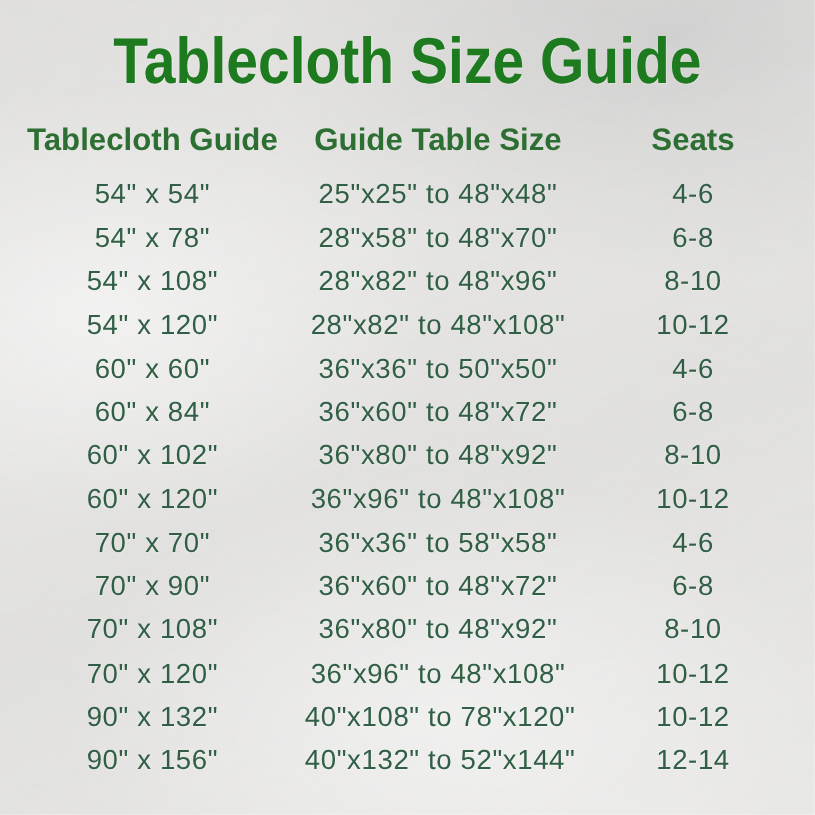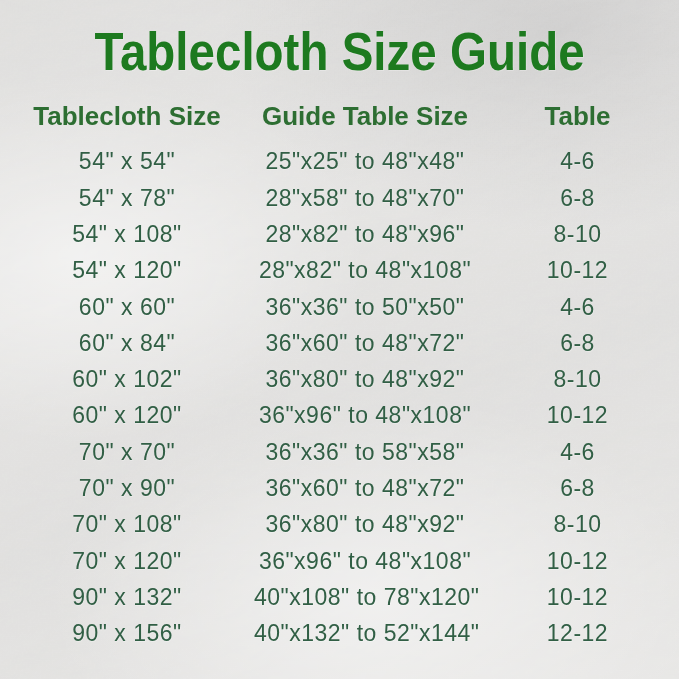--- a/index.html
+++ b/index.html
@@ -104,23 +104,23 @@
     <rect width="100%" height="100%" filter="url(#grain)"></rect>
   </svg>
 
   <div class="content">
 
     <h1 class="title">Tablecloth Size Guide</h1>
 
     <div class="size-table">
 
       <div class="thead">
-        <div class="hcell">Tablecloth Size</div>
+        <div class="hcell">Tablecloth Guide</div>
         <div class="hcell">Guide Table Size</div>
-        <div class="hcell">Table</div>
+        <div class="hcell">Seats</div>
       </div>
 
       <div class="tbody">
           <div class="trow">
             <div class="cell cell-size">54" x 54"</div>
             <div class="cell cell-fits">25"x25" to 48"x48"</div>
             <div class="cell cell-seats">4-6</div>
           </div>
           <div class="trow">
             <div class="cell cell-size">54" x 78"</div>
@@ -178,20 +178,20 @@
             <div class="cell cell-seats">10-12</div>
           </div>
           <div class="trow">
             <div class="cell cell-size">90" x 132"</div>
             <div class="cell cell-fits">40"x108" to 78"x120"</div>
             <div class="cell cell-seats">10-12</div>
           </div>
           <div class="trow">
             <div class="cell cell-size">90" x 156"</div>
             <div class="cell cell-fits">40"x132" to 52"x144"</div>
-            <div class="cell cell-seats">12-12</div>
+            <div class="cell cell-seats">12-14</div>
           </div>
         </div>
 
     </div>
 
   </div>
 </div>
 
 </body></html>

